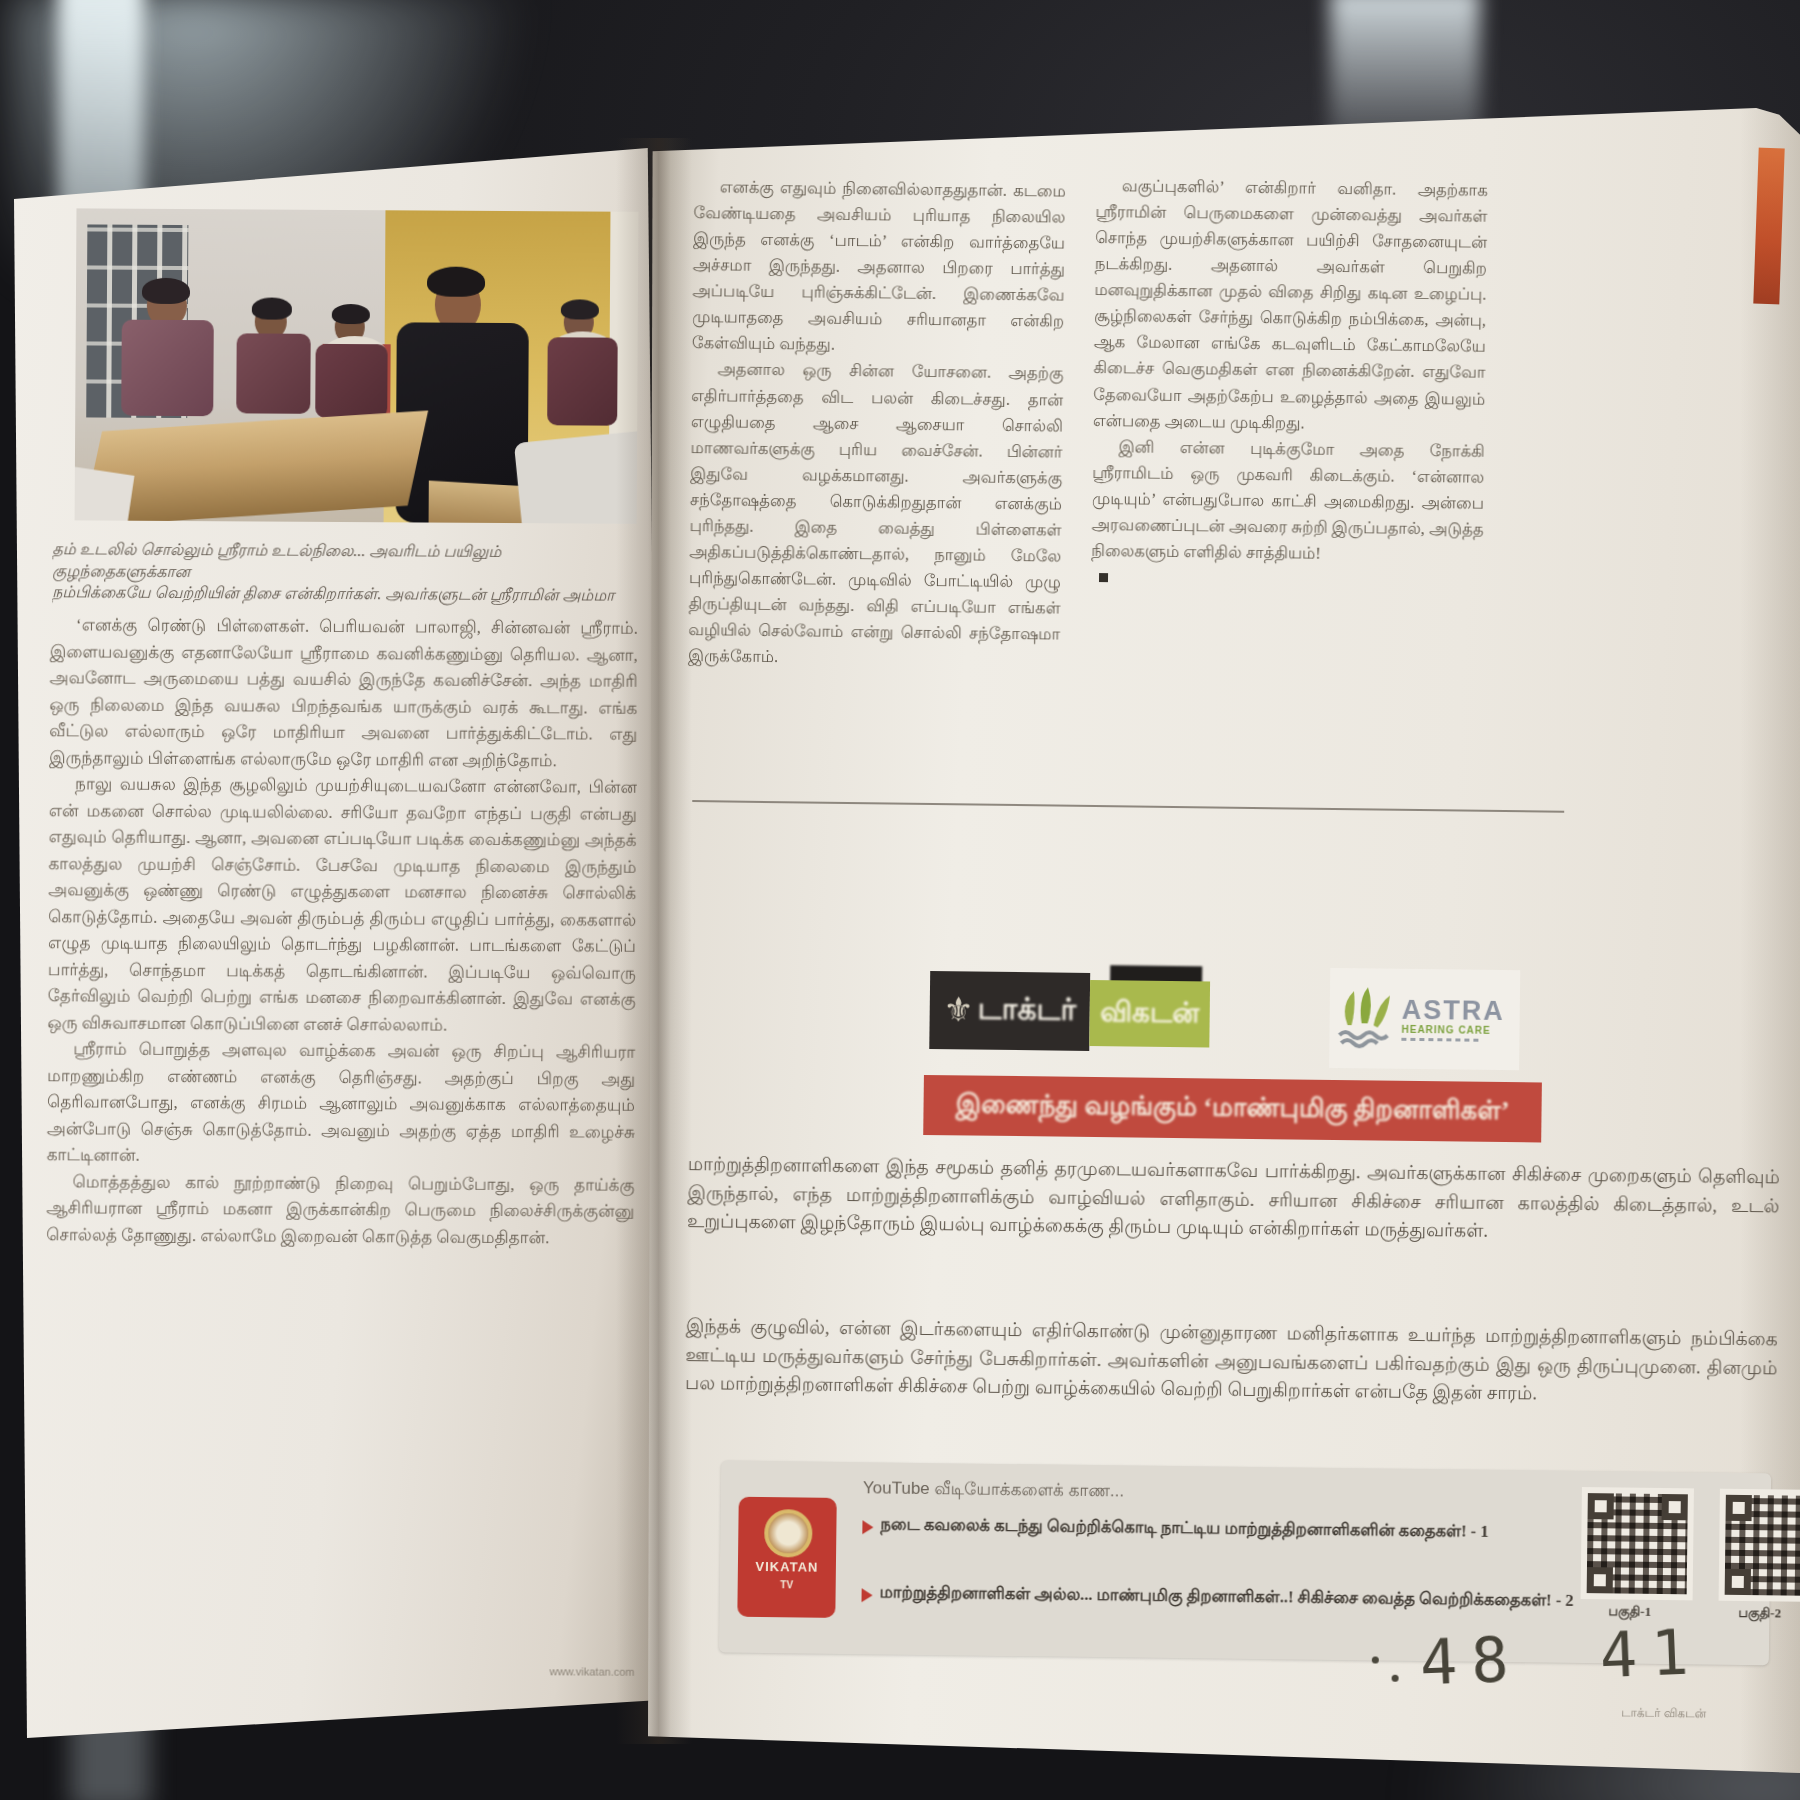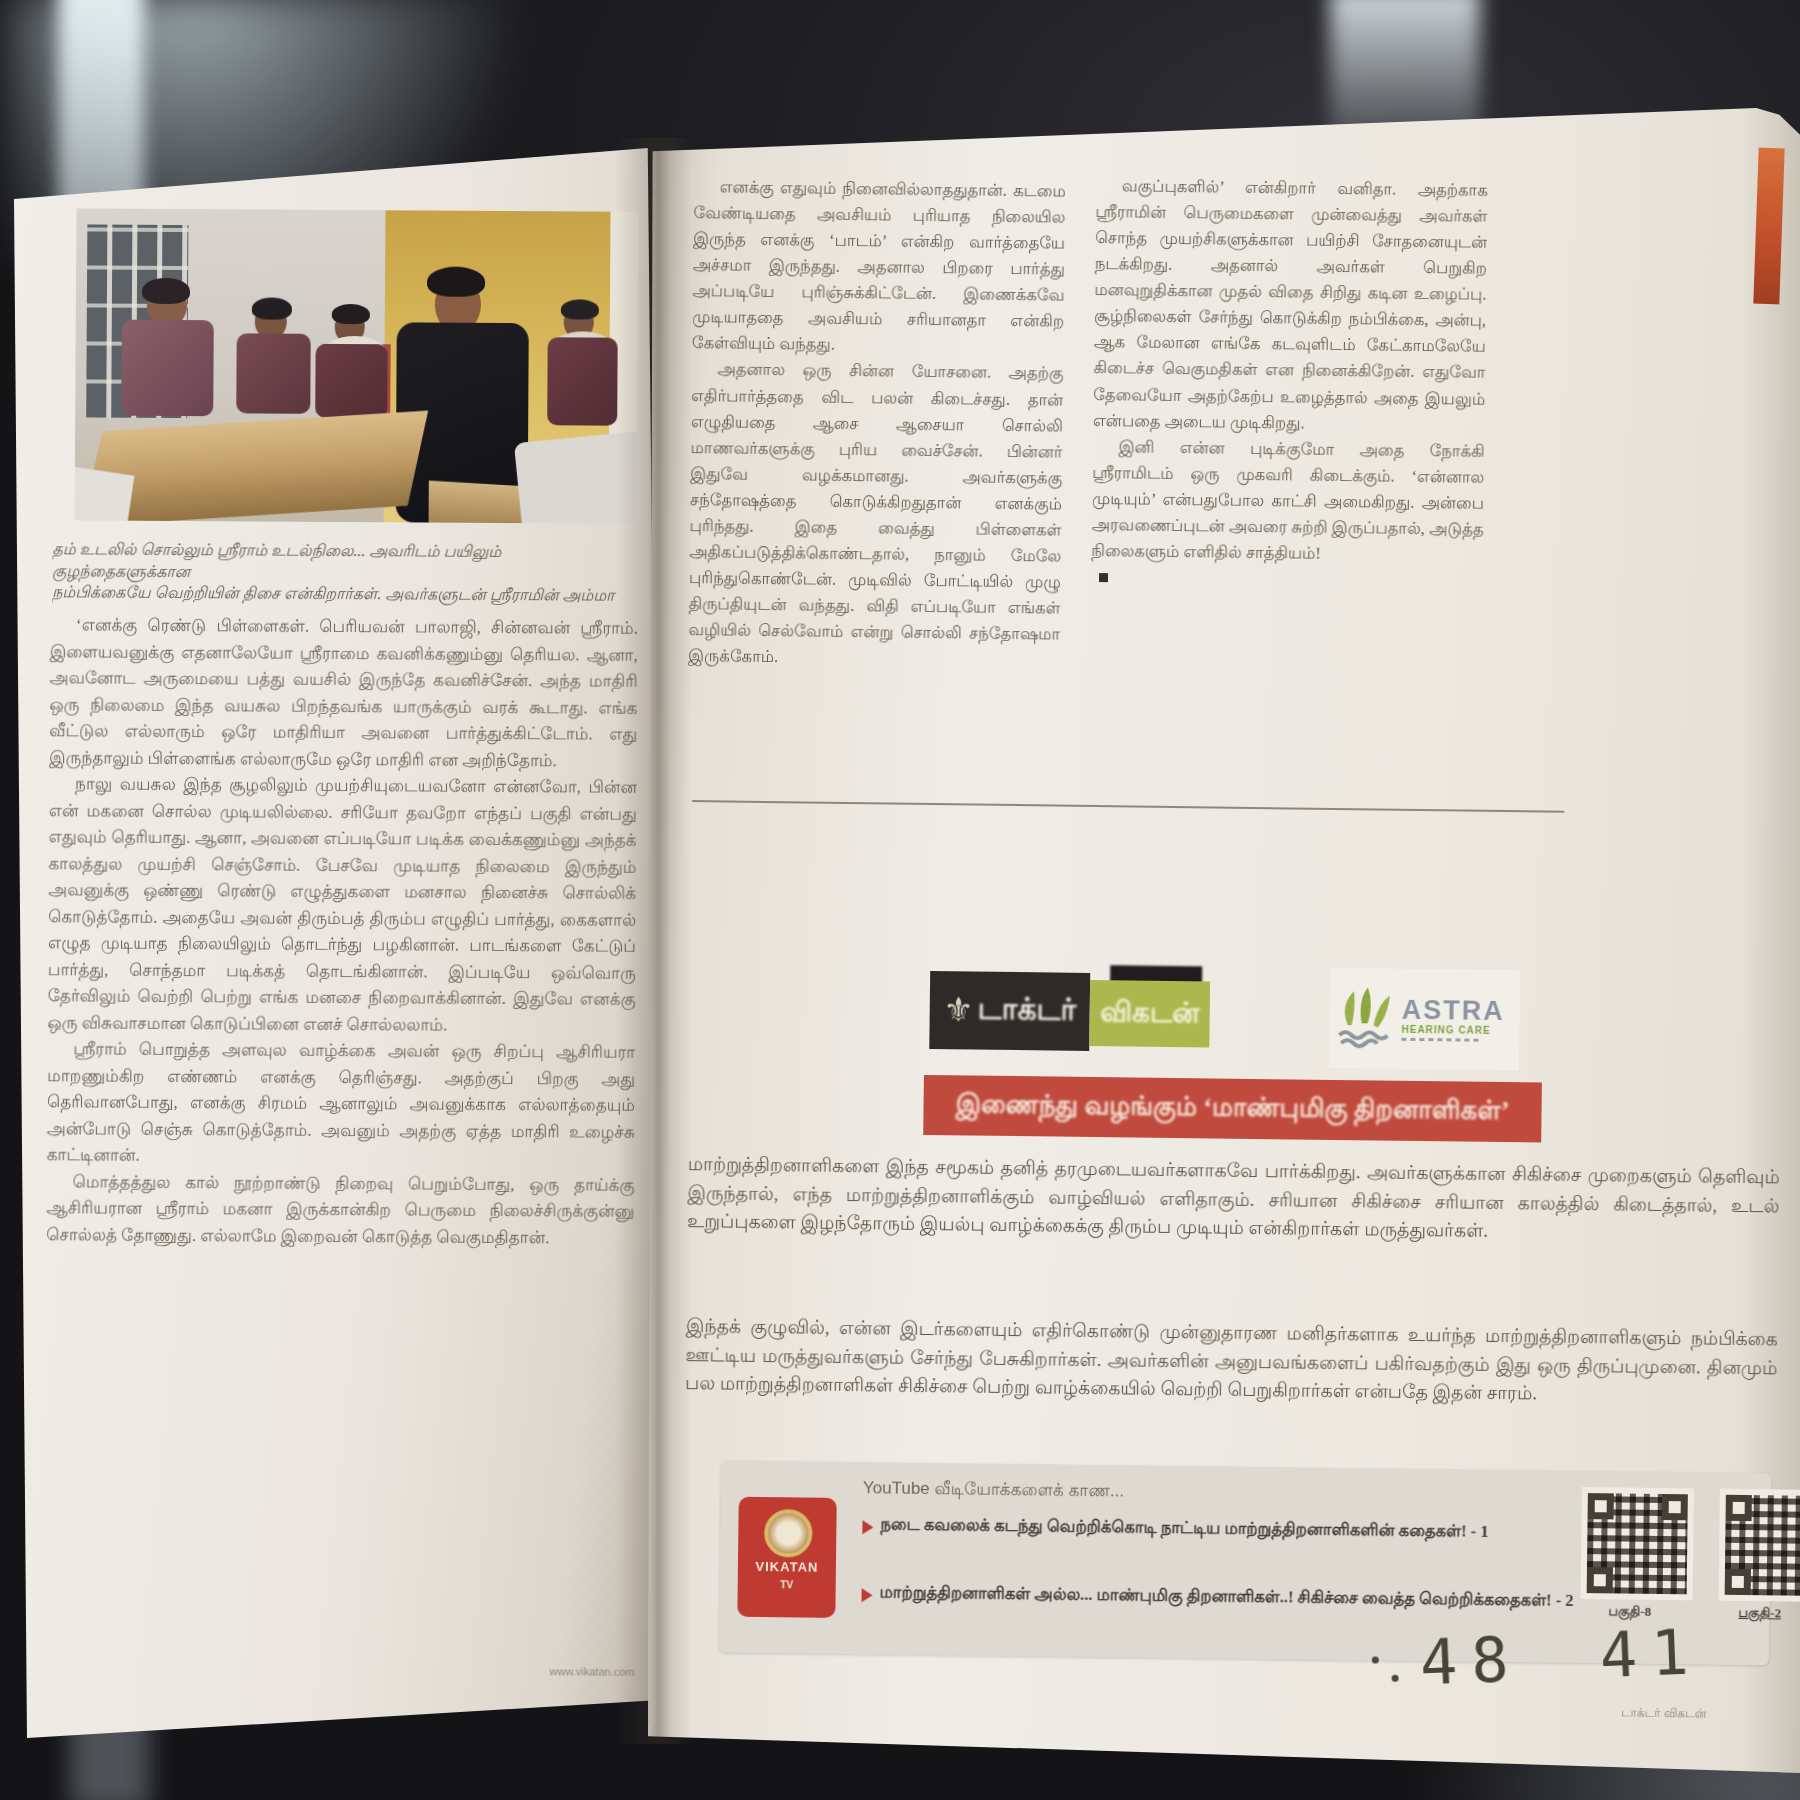--- a/index.html
+++ b/index.html
@@ -227,29 +227,29 @@
         <div class="yt-item" style="top:118px;">மாற்றுத்திறனாளிகள் அல்ல... மாண்புமிகு திறனாளிகள்..! சிகிச்சை வைத்த வெற்றிக்கதைகள்! - 2</div>
       </div>
 
       <div class="qr" style="left:950px;top:1368px;">
         <div class="qr-in">
           <div class="finder" style="left:0;top:0;"></div>
           <div class="finder" style="right:0;top:0;"></div>
           <div class="finder" style="left:0;bottom:0;"></div>
         </div>
       </div>
-      <div class="qr-label" style="left:978px;top:1484px;">பகுதி-8</div>
+      <div class="qr-label" style="left:978px;top:1484px;">பகுதி-1</div>
 
       <div class="qr" style="left:1088px;top:1368px;">
         <div class="qr-in">
           <div class="finder" style="left:0;top:0;"></div>
           <div class="finder" style="left:0;bottom:0;"></div>
         </div>
       </div>
-      <div class="qr-label" style="left:1108px;top:1484px;text-decoration:underline;">பகுதி-2</div>
+      <div class="qr-label" style="left:1108px;top:1484px;">பகுதி-2</div>
 
       <div class="dot" style="left:742px;top:1540px;"></div>
       <div class="dot" style="left:762px;top:1558px;"></div>
       <div class="stamp">48 41</div>
 
       <div class="footer-sm" style="left:992px;top:1586px;font-size:12px;">டாக்டர் விகடன்</div>
     </div>
   </div>
 
   <div class="gutter"></div>

